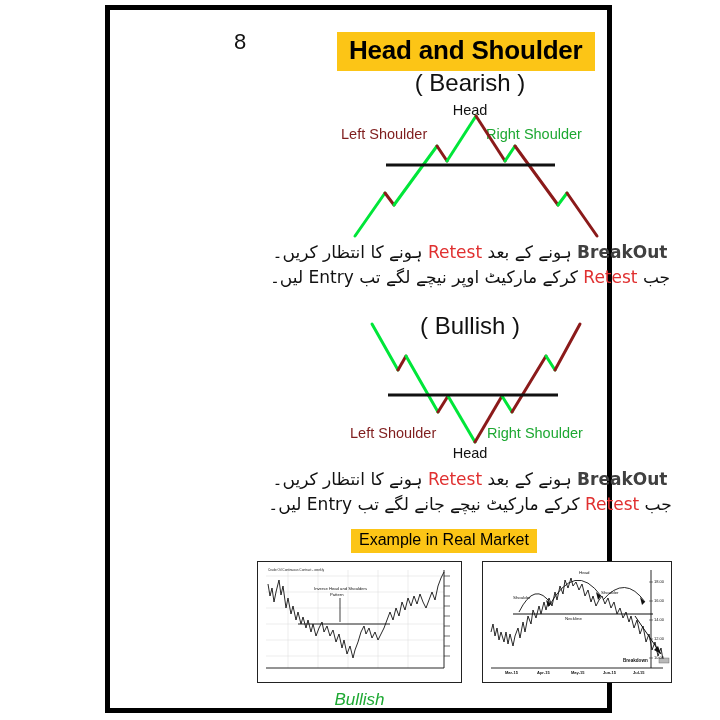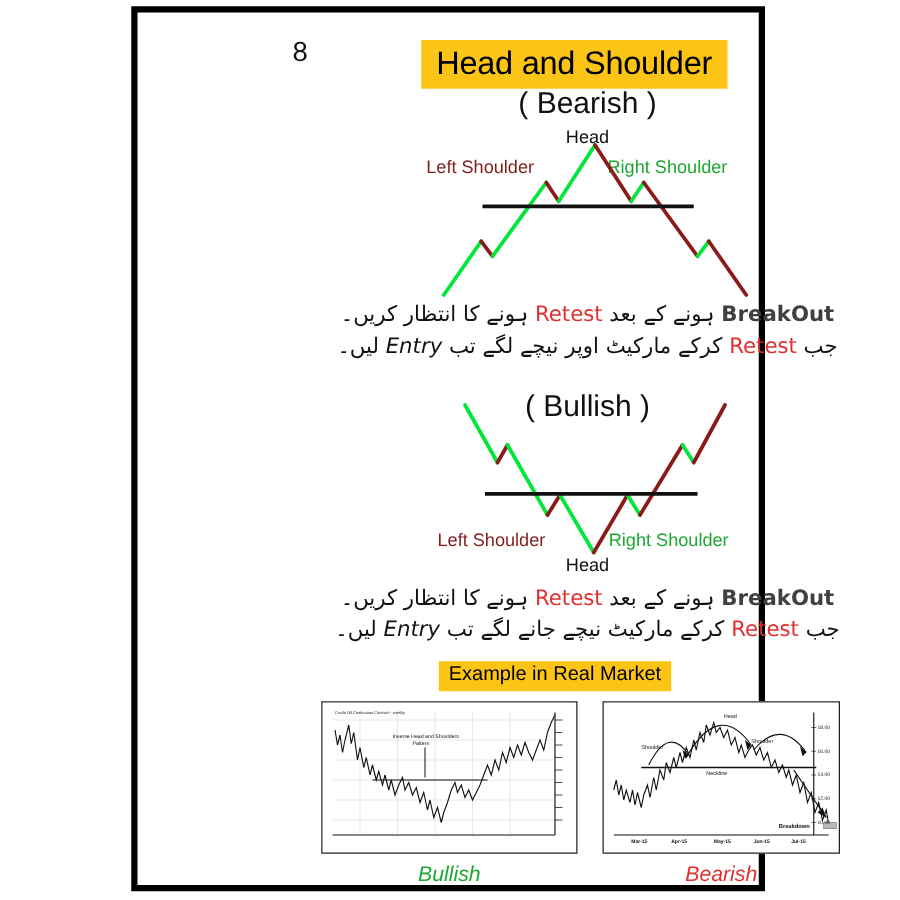--- a/index.html
+++ b/index.html
@@ -37,21 +37,21 @@
     top: 19px;
     font-size: 22px;
     color: #111111;
     font-family: "Liberation Sans", sans-serif;
   }
 
   .title-banner {
     position: absolute;
     background: #fcc516;
     color: #000000;
-    font-weight: normal;
+    font-weight: bold;
     text-align: center;
     white-space: nowrap;
     font-family: "Liberation Sans", sans-serif;
   }
 
   #main-title {
     left: 227px;
     top: 22px;
     padding: 3px 12px 5px 12px;
     font-size: 26px;
@@ -96,21 +96,21 @@
     text-align: center;
     direction: rtl;
     font-family: "DejaVu Sans", sans-serif;
     font-size: 17px;
     color: #111111;
     line-height: 1.45;
     white-space: nowrap;
   }
   .urdu-block .en-green { color: #404040; direction: ltr; unicode-bidi: embed; font-weight: bold; }
   .urdu-block .en-red   { color: #e03030; direction: ltr; unicode-bidi: embed; }
-  .urdu-block .en-black { color: #111111; direction: ltr; unicode-bidi: embed; font-style: italic; }
+  .urdu-block .en-black { color: #111111; direction: ltr; unicode-bidi: embed; }
   #urdu-bearish { top: 230px; }
   #urdu-bullish { top: 457px; }
 
   
   .mini-chart {
     position: absolute;
     border: 1.5px solid #222222;
     background: #ffffff;
     box-sizing: border-box;
     overflow: hidden;
@@ -299,16 +299,15 @@
           <text x="22" y="112">Mar-15</text>
           <text x="54" y="112">Apr-15</text>
           <text x="88" y="112">May-15</text>
           <text x="120" y="112">Jun-15</text>
           <text x="150" y="112">Jul-15</text>
         </g>
       </svg>
     </div>
 
     <div id="caption-bullish" class="mini-caption">Bullish</div>
-    <div id="caption-bearish" class="mini-caption">Bearish</div>
 
   </div>
 </div>
 
 </body></html>

